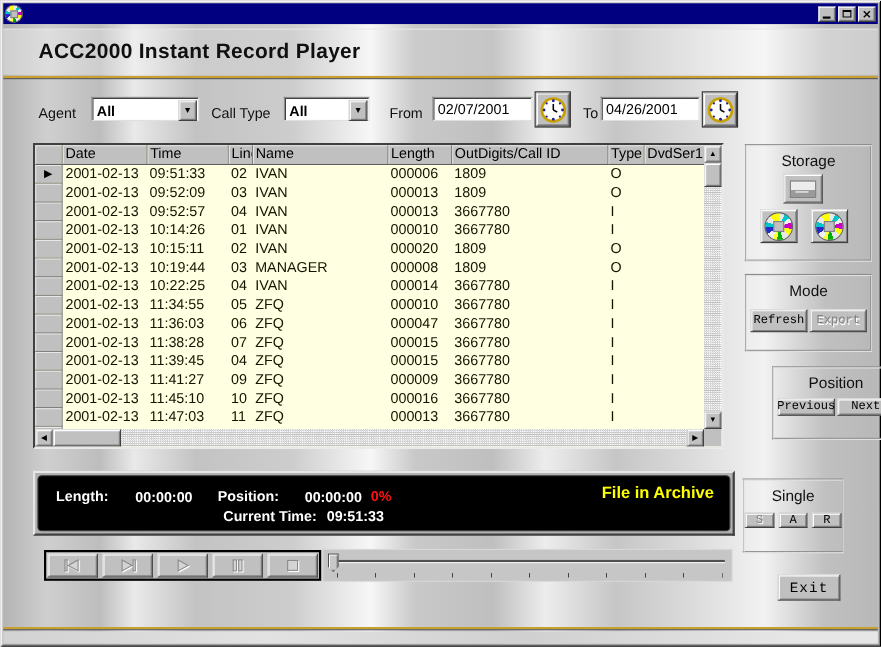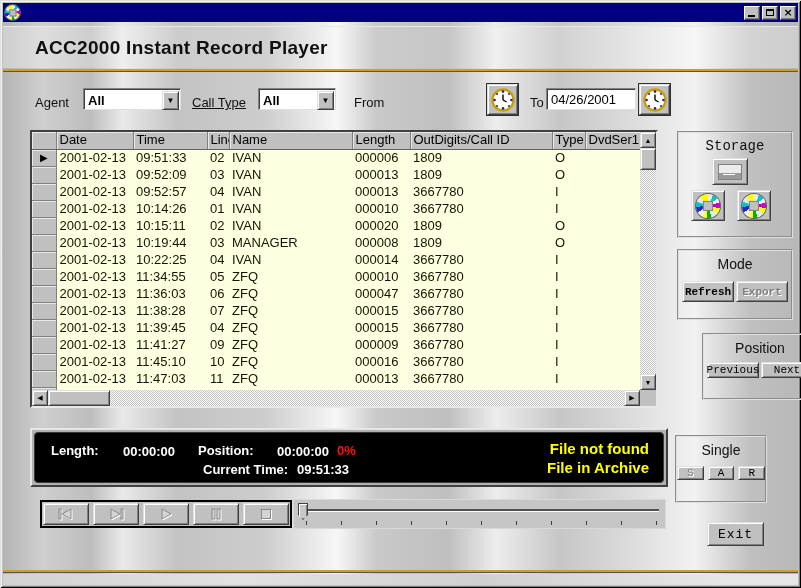--- a/index.html
+++ b/index.html
@@ -182,21 +182,21 @@
   }
   .slider-ticks { position:absolute; left:12px; right:8px; top:21px; height:4px;
     background:repeating-linear-gradient(90deg, #404040 0 1px, transparent 1px 35px); }
 
   .srl-btns { display:flex; justify-content:center; gap:4px; margin-top:8px; }
   .srl-btns .btn { width:30px; height:14px; font-size:11px; }
 
   .exit-btn { left:704px; top:500px; width:57px; height:24px; font-size:13px; letter-spacing:1px; }
 
   .mode-btns { display:flex; justify-content:space-between; padding:0 3px; margin-top:9px; }
-  .mode-btns .btn { width:52px; height:21px;font-weight:bold; }
+  .mode-btns .btn { width:52px; height:21px; }
   .pos-btns  { display:flex; justify-content:space-between; padding:0 3px; margin-top:6px; }
   .pos-btns .btn { width:52px; height:16px; }
 </style>
 </head>
 <body>
 
 <div class="window">
 
   <div class="titlebar">
     <span class="cd"></span>
@@ -219,27 +219,28 @@
       <div class="app-title">ACC2000 Instant Record Player</div>
     </div>
     <div class="gold-rule rule-top"></div>
 
     <span class="label" style="left:32px; top:73px;">Agent</span>
     <div class="sunken-field combo" style="left:80px; top:66px; width:98px; height:22px;">
       <span class="value">All</span>
       <span class="drop-btn">▼</span>
     </div>
 
-    <span class="label" style="left:189px; top:73px;text-decoration:underline;">Call Type</span>
+    <span class="label" style="left:189px; top:73px;">Call Type</span>
     <div class="sunken-field combo" style="left:255px; top:66px; width:78px; height:22px;">
       <span class="value">All</span>
       <span class="drop-btn">▼</span>
     </div>
 
     <span class="label" style="left:351px; top:73px;">From</span>
+    <div class="sunken-field" style="left:390px; top:66px; width:91px; height:22px;">02/07/2001</div>
     <div class="btn abs clock-btn" style="left:484px; top:62px; width:31px; height:31px;">
       <svg width="24" height="24" viewBox="0 0 24 24">
         <circle cx="12" cy="12" r="10.5" fill="#ffffff" stroke="#c8a000" stroke-width="2.4"></circle>
         <g fill="#2020a0">
           <circle cx="12" cy="3.6" r="1.3"></circle>
             <circle cx="20.4" cy="12" r="1.3"></circle>
           <circle cx="12" cy="20.4" r="1.3"></circle>
             <circle cx="3.6" cy="12" r="1.3"></circle>
           <circle cx="18" cy="6" r="1"></circle>
             <circle cx="18" cy="18" r="1"></circle>
@@ -471,21 +472,21 @@
         <div class="scroll-btn" style="left:0; bottom:0;">▼</div>
       </div>
       <div class="hscroll">
         <div class="scroll-btn" style="left:0; top:0;">◀</div>
         <div class="thumb" style="left:16px; top:0; width:62px; height:16px;"></div>
         <div class="scroll-btn" style="right:0; top:0;">▶</div>
       </div>
       <div class="corner"></div>
     </div>
 
-    <div class="groupbox" style="left:674px; top:109px; width:116px; height:107px;font-family:Liberation Mono, monospace;">
+    <div class="groupbox" style="left:674px; top:109px; width:116px; height:107px;">
       <div class="group-title">Storage</div>
       <div class="btn icon-btn" style="left:33px; top:25px; width:36px; height:27px;">
         <span class="drive-face"></span>
       </div>
       <div class="btn icon-btn" style="left:12px; top:57px; width:34px; height:31px;">
         <span class="cd"></span>
       </div>
       <div class="btn icon-btn" style="left:58px; top:57px; width:34px; height:31px;">
         <span class="cd"></span>
       </div>
@@ -510,21 +511,20 @@
     <div class="display-outer">
       <div class="display-inner">
         <span class="disp" style="left:16px; top:10px;">Length:</span>
         <span class="disp val" style="left:88px; top:11px;">00:00:00</span>
         <span class="disp" style="left:163px; top:10px;text-align:center;">Position:</span>
         <span class="disp val" style="left:242px; top:11px;">00:00:00</span>
         <span class="disp val red" style="left:302px; top:10px;">0%</span>
         <span class="disp" style="left:168px; top:29px;">Current Time:</span>
         <span class="disp val" style="left:262px; top:29px;">09:51:33</span>
         <div class="status-yellow" style="top:6px;">
-          <div>File not found</div>
           <div>File in Archive</div>
         </div>
       </div>
     </div>
 
     <div class="transport">
       <div class="btn t-btn">
         <svg width="18" height="12" viewBox="0 0 18 12">
           <rect x="2" y="1" width="2" height="10" fill="#d4d4d4" stroke="#8a8a8a" stroke-width="1"></rect>
           <polygon points="14,1 14,11 5,6" fill="#d4d4d4" stroke="#8a8a8a" stroke-width="1"></polygon>

